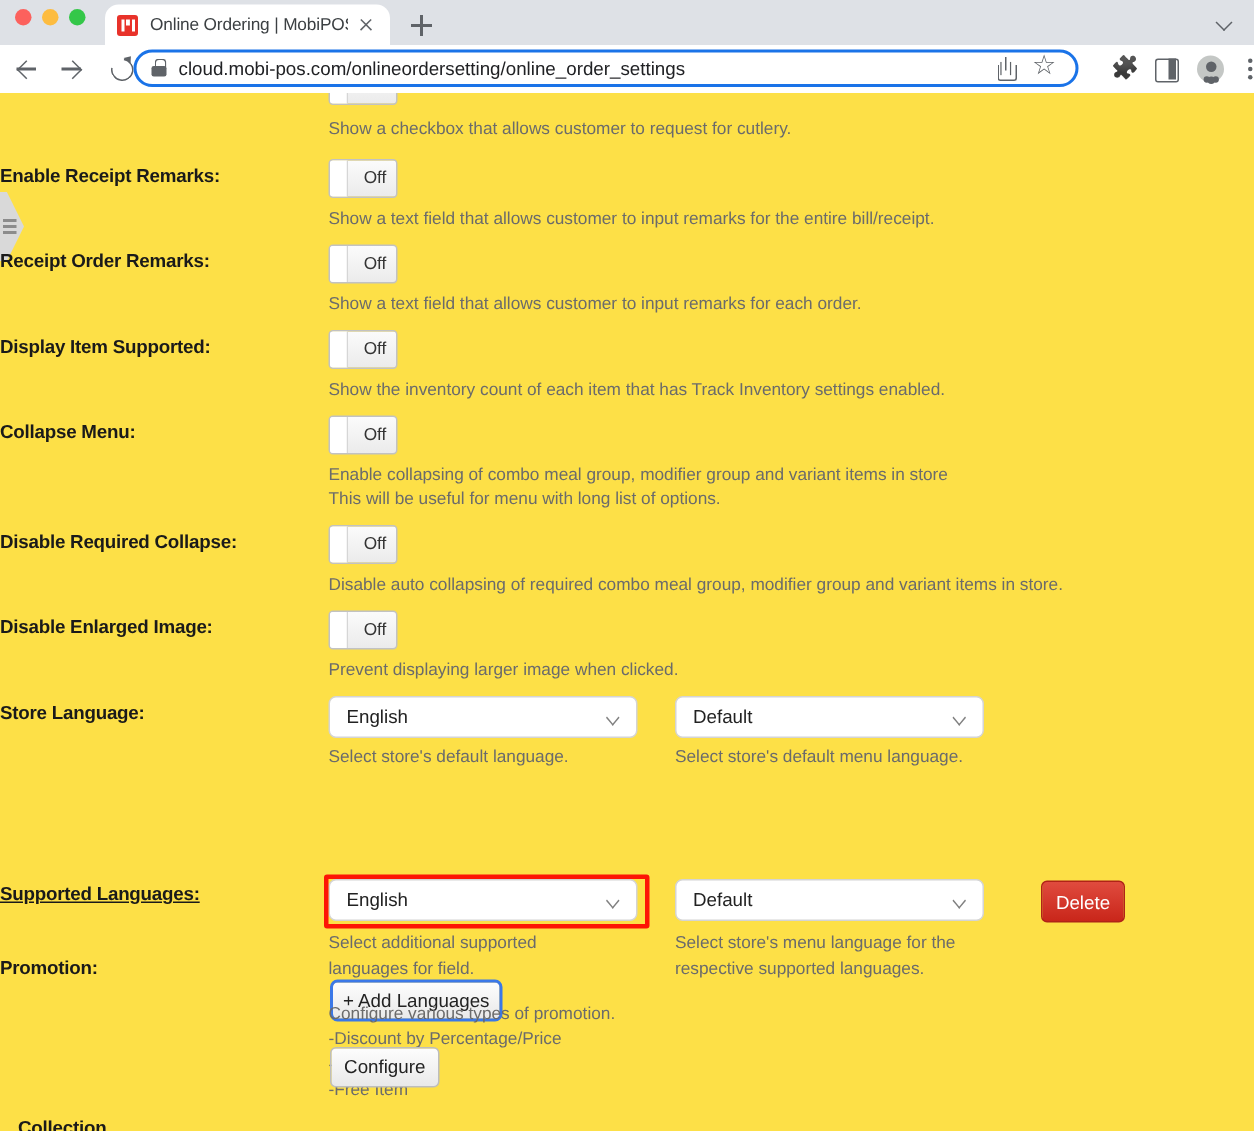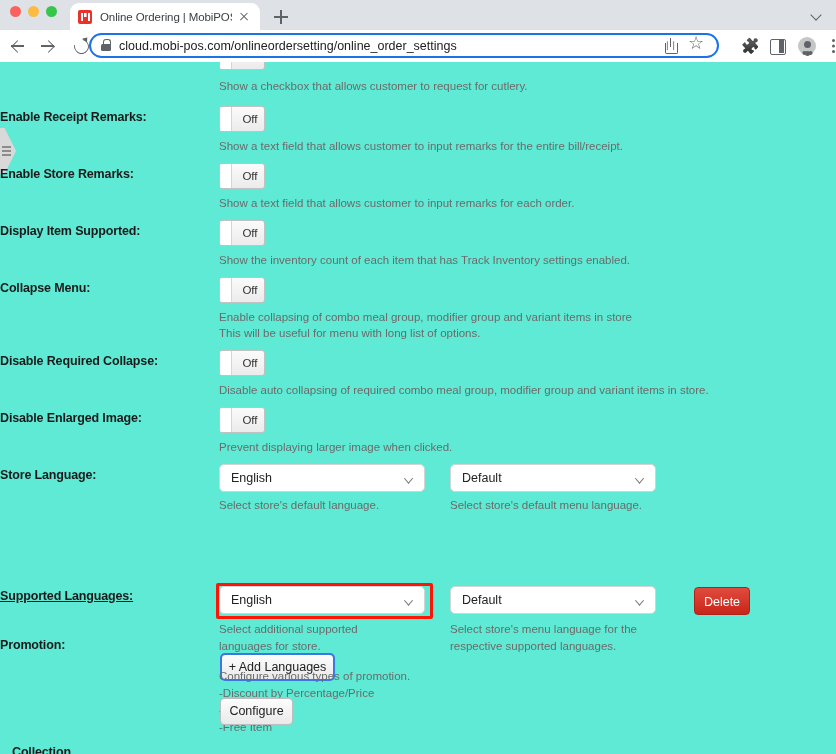--- a/index.html
+++ b/index.html
@@ -216,21 +216,21 @@
   #menu-icon::before {
     content: ""; position: absolute; left: 9px; top: 3px;
     width: 3px; height: 3px; border-radius: 50%; background: #5f6368;
     box-shadow: 0 5.5px 0 #5f6368, 0 11px 0 #5f6368;
   }
 
   
   #page {
     position: absolute; top: 62px; left: 0;
     width: 836px; height: 692px;
-    background: #5eead4;
+    background: #fde047;
     overflow: hidden;
   }
   #side-tab {
     position: absolute; left: -14px; top: 66px;
     width: 30px; height: 46px;
     background: #d9d9d9;
     clip-path: polygon(0 0, 62% 0, 100% 50%, 62% 100%, 0 100%);
   }
   #side-tab-lines {
     position: absolute; left: 16px; top: 18px;
@@ -405,21 +405,21 @@
     <div class="col-a" style="top:0px;">
       <span class="toggle">
         <span class="knob"></span>
         <span class="tlabel">Off</span>
       </span>
     </div>
     <div class="col-a desc" style="top:32px;">Show a text field that allows customer to input remarks for the entire bill/receipt.</div>
   </div>
 
   <div class="row" style="top:101px;">
-    <div class="row-label" style="top:4px;">Enable Store Remarks:</div>
+    <div class="row-label" style="top:4px;">Receipt Order Remarks:</div>
     <div class="col-a" style="top:0px;">
       <span class="toggle">
         <span class="knob"></span>
         <span class="tlabel">Off</span>
       </span>
     </div>
     <div class="col-a desc" style="top:32px;">Show a text field that allows customer to input remarks for each order.</div>
   </div>
 
   <div class="row" style="top:158px;">
@@ -489,21 +489,21 @@
 
   <div class="row" style="top:462px;">
     <div class="row-label" style="top:65px;text-decoration:underline;">Supported Languages:</div>
 
     <div class="col-a" style="top:62px;">
       <span class="sel">
         <span class="sel-text">English</span>
         <span class="chev"></span>
       </span>
     </div>
-    <div class="col-a desc desc-wrap" style="top:97px;">Select additional supported languages for store.</div>
+    <div class="col-a desc desc-wrap" style="top:97px;">Select additional supported languages for field.</div>
 
     <div class="col-b" style="top:62px;">
       <span class="sel">
         <span class="sel-text">Default</span>
         <span class="chev"></span>
       </span>
     </div>
     <div class="col-b desc desc-wrap" style="top:97px;">Select store's menu language for the respective supported languages.</div>
   </div>
 

